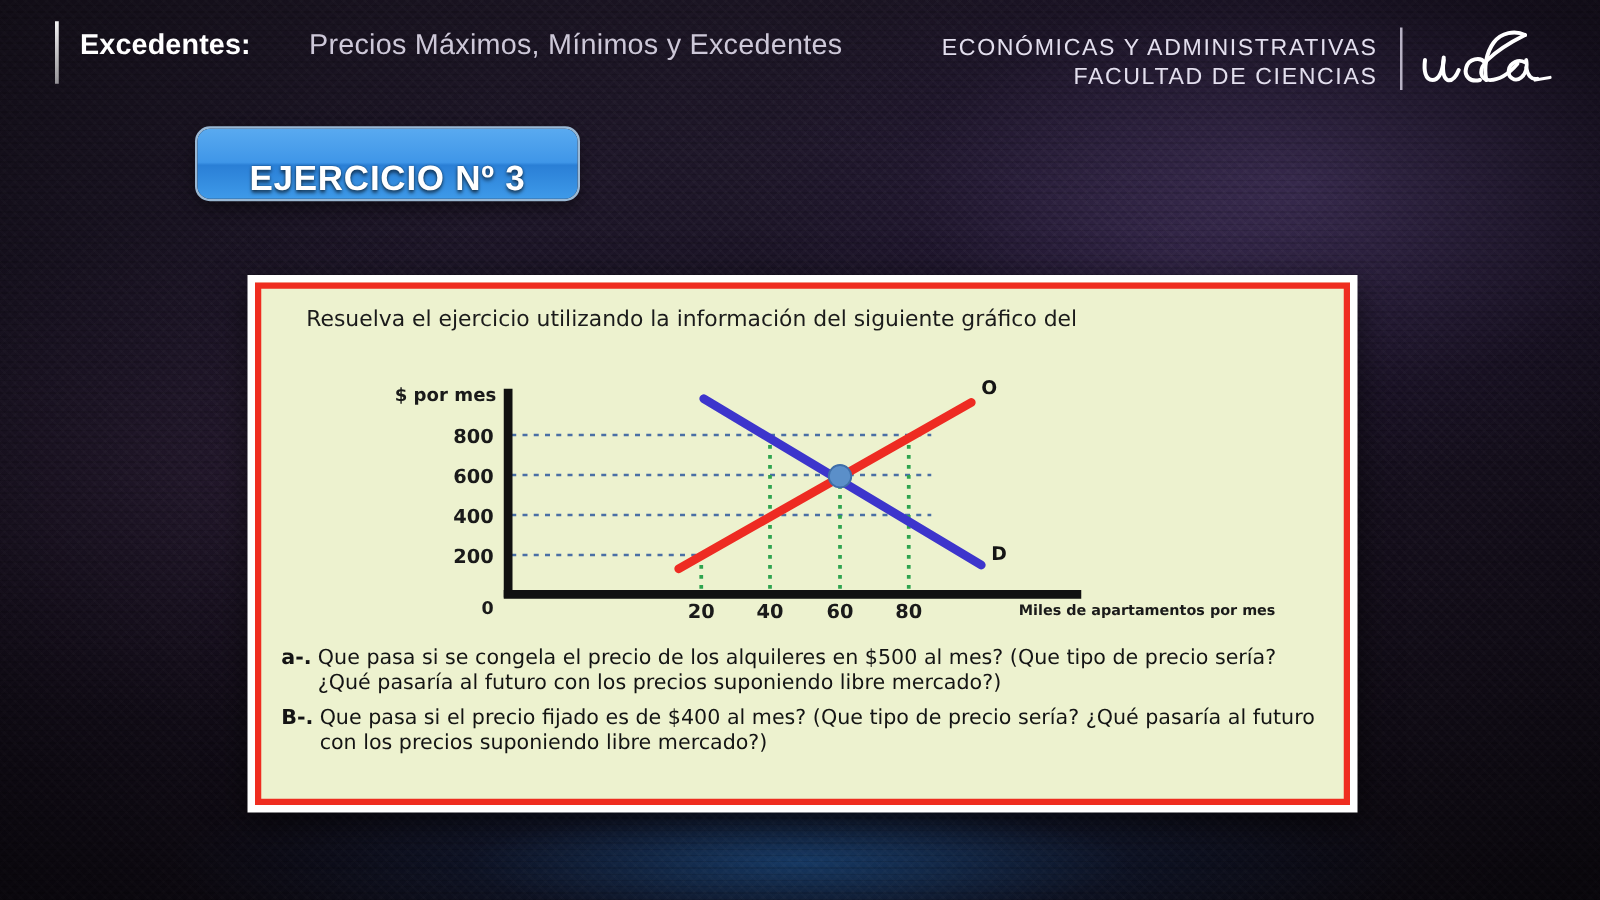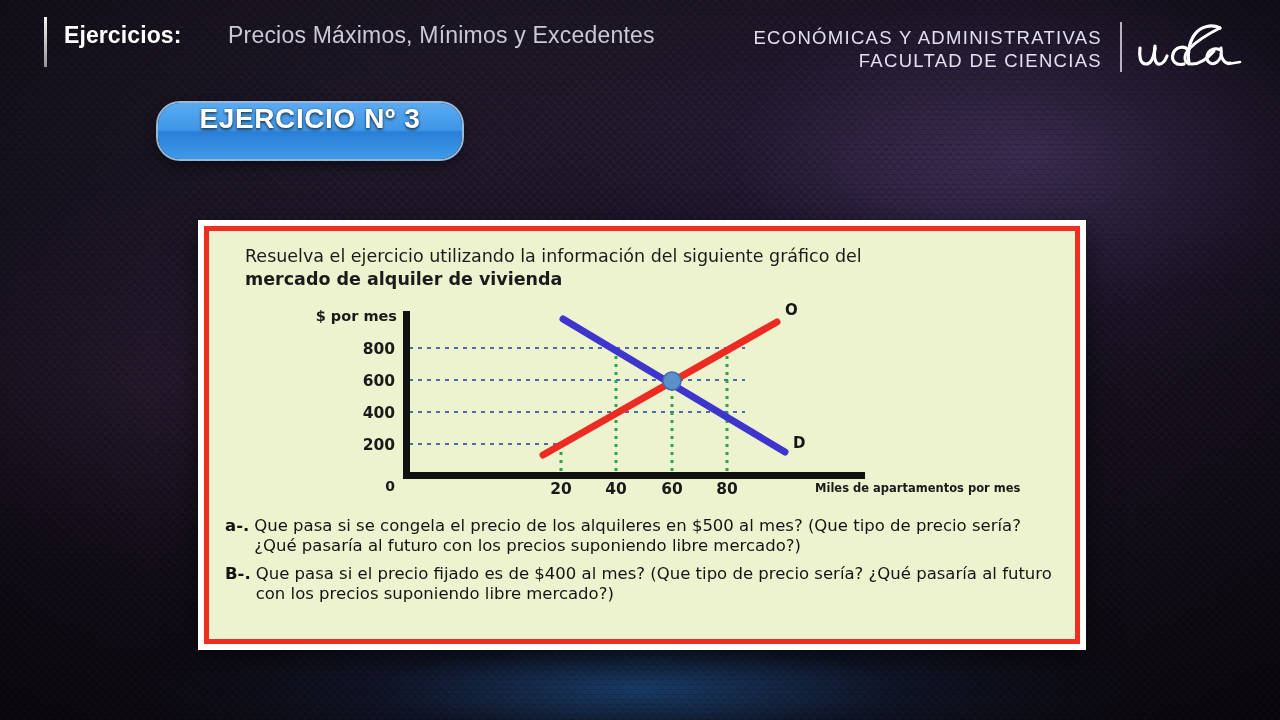--- a/index.html
+++ b/index.html
@@ -103,25 +103,25 @@
     height: 56px;
   }
 
   
   #badge {
     position: absolute;
     left: 158px;
     top: 103px;
     width: 304px;
     height: 56px;
-    border-radius: 22px;
+    border-radius: 10px;
     background: linear-gradient(180deg, #59aaf0 0%, #3f96e8 48%, #2a7fd6 52%, #3e9ae9 100%);
     box-shadow: 0 0 0 2px rgba(178,214,245,0.85), 0 6px 14px rgba(0,0,0,0.55);
     display: flex;
-    align-items: flex-start;
+    align-items: flex-end;
     justify-content: center;
     cursor: pointer;
   }
   #badge-label {
     color: #ffffff;
     font-size: 28px;
     font-weight: bold;
     letter-spacing: 0.6px;
     text-shadow: 0 2px 3px rgba(0,0,0,0.55), 0 0 2px rgba(0,0,0,0.45);
   }
@@ -198,21 +198,21 @@
 <div id="stage">
 
   <div id="texture"></div>
   <div id="vignette"></div>
 
   <div id="header">
 
     <div id="header-rule"></div>
 
     <div id="title-block">
-      <span id="title-strong">Ejercicios:</span><span id="title-rest"> Precios Máximos, Mínimos y Excedentes</span>
+      <span id="title-strong">Excedentes:</span><span id="title-rest"> Precios Máximos, Mínimos y Excedentes</span>
     </div>
 
     <div id="faculty-block">
       <div>ECONÓMICAS Y ADMINISTRATIVAS</div>
       <div>FACULTAD DE CIENCIAS</div>
     </div>
 
     <div id="logo-divider"></div>
 
     <div id="logo-wrap">
@@ -238,21 +238,20 @@
 
   <div id="badge">
     <span id="badge-label">EJERCICIO Nº 3</span>
   </div>
 
   <div id="card">
     <div id="card-inner">
 
       <div id="card-heading">
         <div id="card-heading-line1">Resuelva el ejercicio utilizando la información del siguiente gráfico del</div>
-        <div id="card-heading-line2">mercado de alquiler de vivienda</div>
       </div>
 
       <div id="chart-area">
         <svg id="chart-svg" width="860" height="208" viewBox="0 0 860 208">
 
           <text id="ylabel" x="172" y="26" font-family="DejaVu Sans, sans-serif" font-size="14.5" font-weight="bold" fill="#1a1a1a" text-anchor="end">$ por mes</text>
 
           <g stroke="#4a6fa5" stroke-width="2" stroke-dasharray="4 5">
             <line x1="184" y1="53" x2="520" y2="53"></line>
             <line x1="184" y1="85" x2="520" y2="85"></line>

